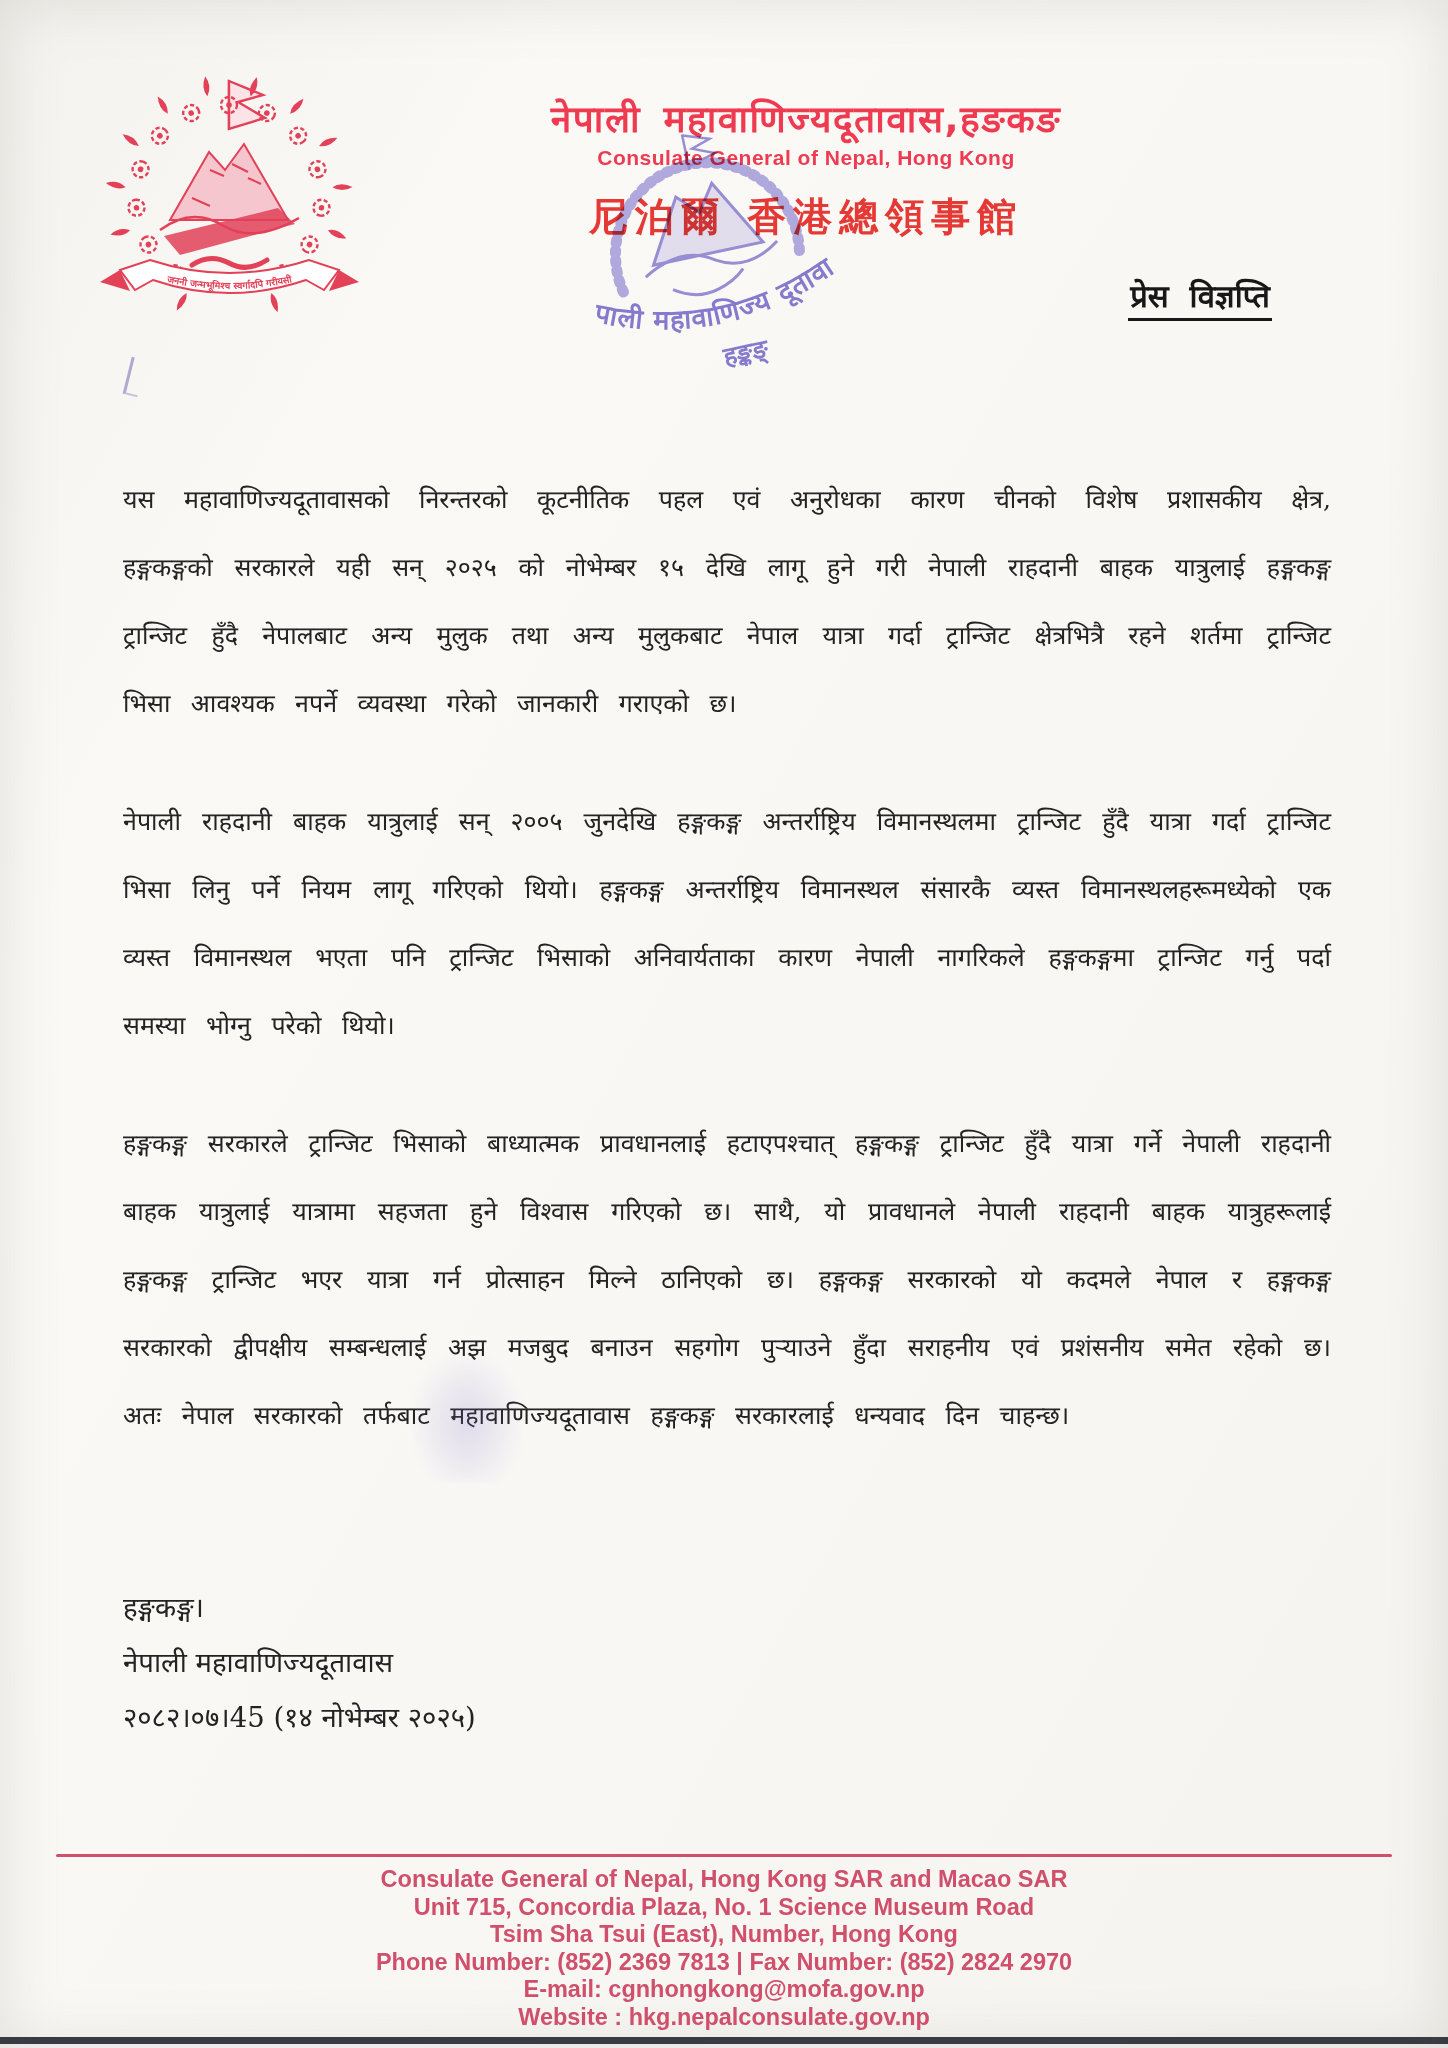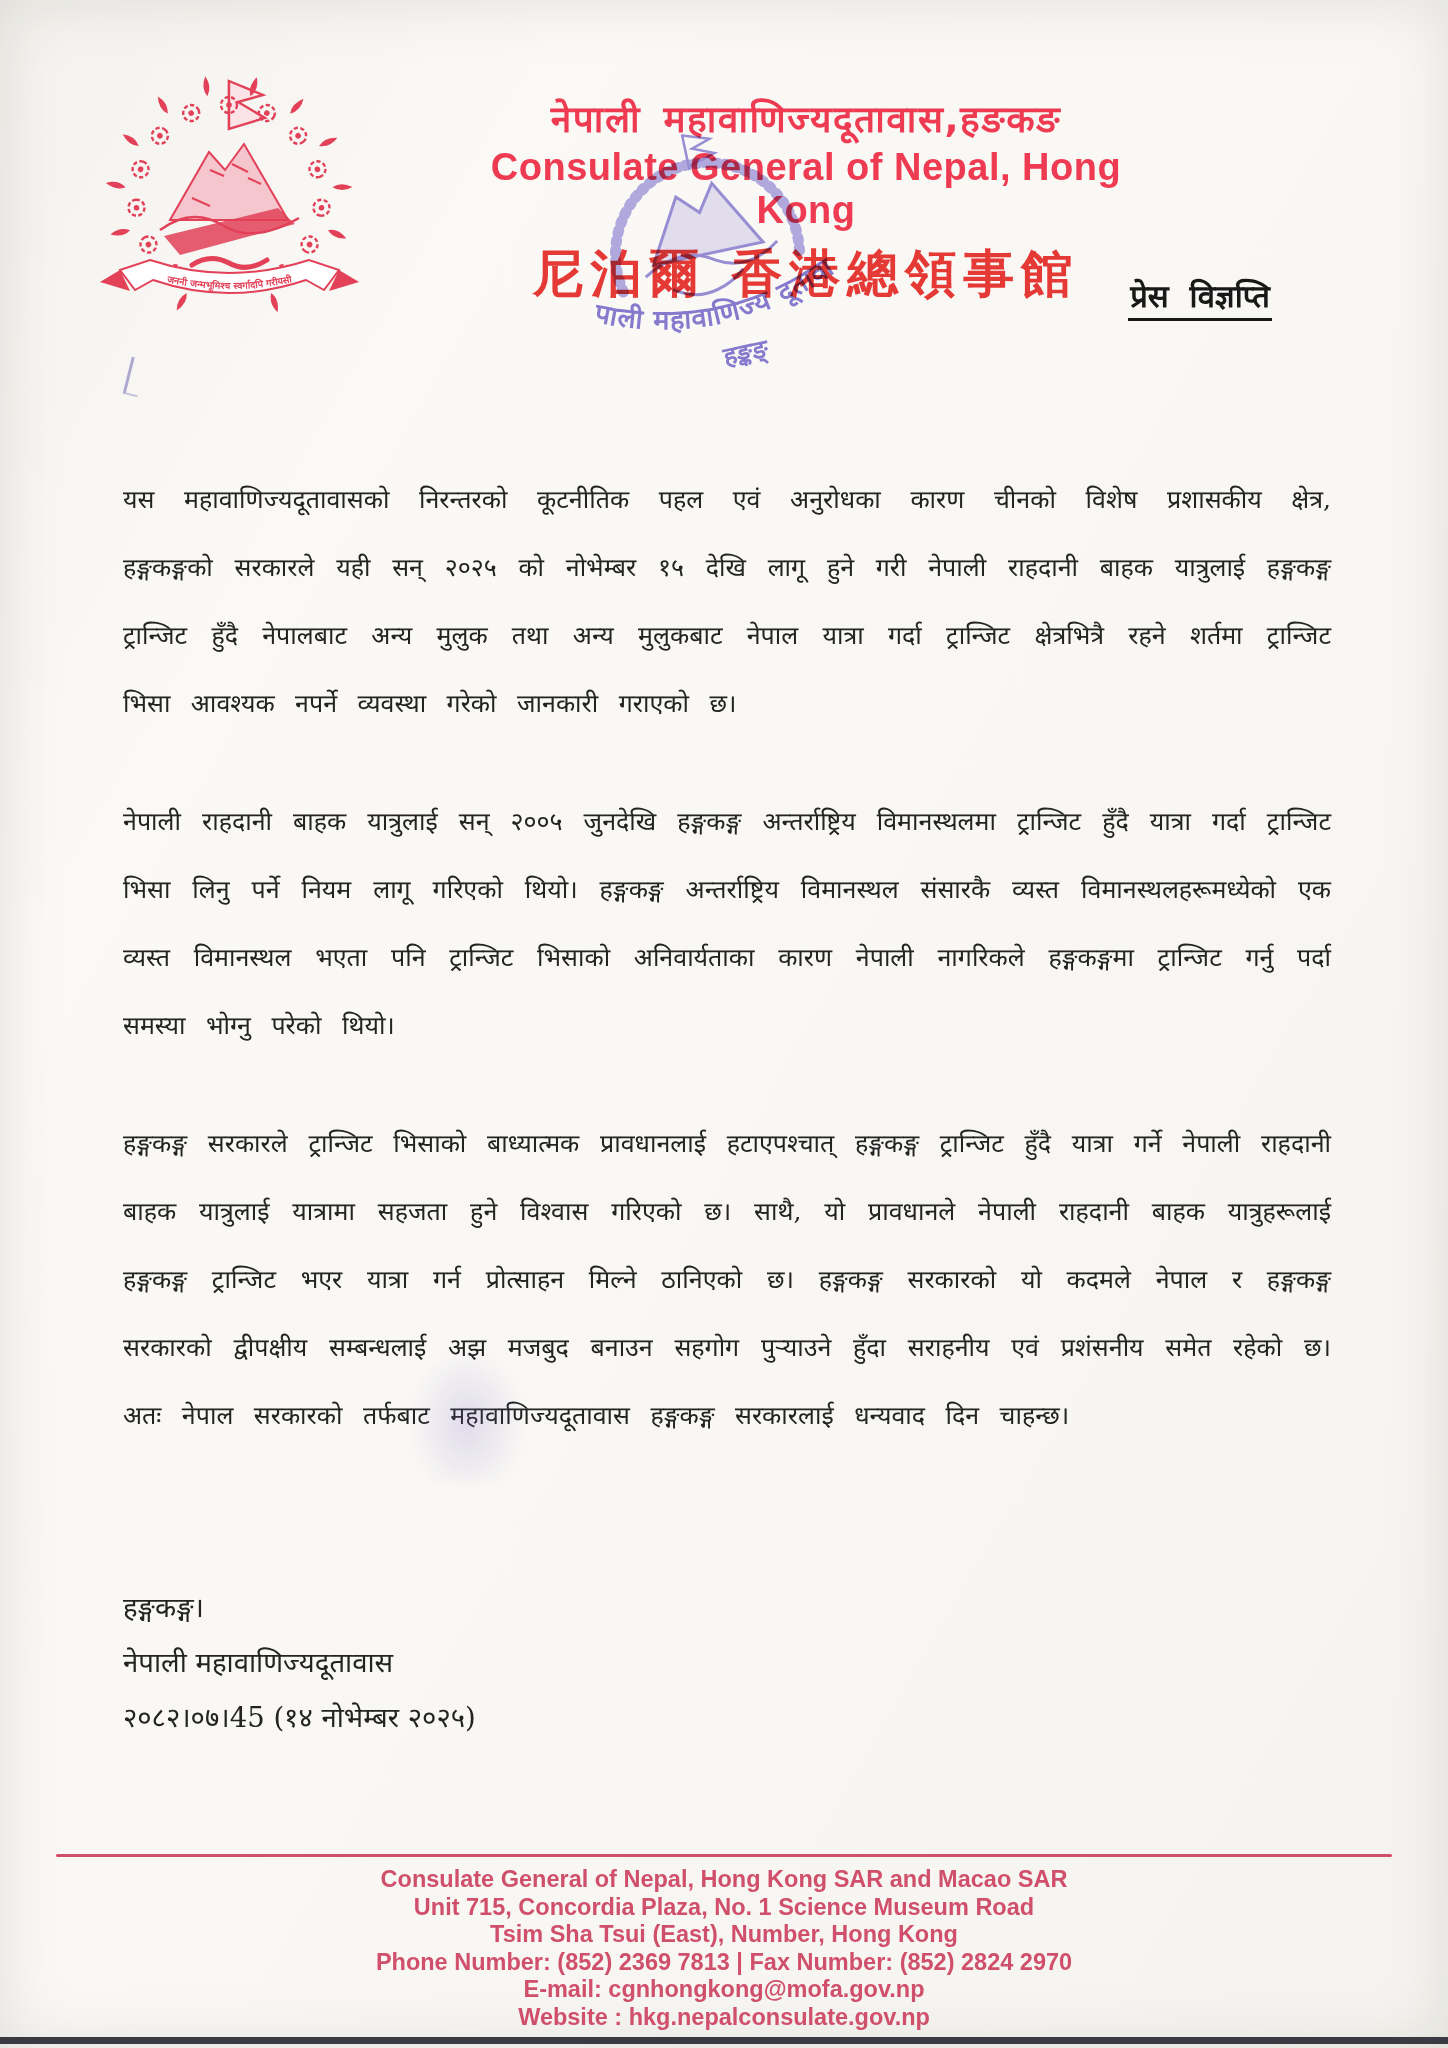--- a/index.html
+++ b/index.html
@@ -7,22 +7,22 @@
     position:relative;width:1448px;height:2048px;margin:0 auto;
     background:linear-gradient(120deg,#f3f2ee 0%,#faf9f6 22%,#f8f7f4 60%,#f4f3ef 100%);
     overflow:hidden;
     font-family:"DejaVu Serif", serif;
     box-shadow:inset 0 0 60px rgba(120,115,105,.18);
   }
   
   .emblem{position:absolute;left:92px;top:68px;width:275px;height:244px;}
   .titles{position:absolute;left:436px;top:92px;width:740px;text-align:center;}
   .t-np{font-size:37px;font-weight:bold;color:#ee3b52;font-family:"DejaVu Sans",sans-serif;letter-spacing:1.5px;word-spacing:8px;}
-  .t-en{font-size:38px;font-weight:bold;color:#ee3b52;font-family:"Liberation Sans",sans-serif;margin-top:3px;letter-spacing:.5px;}
-  .t-zh{font-size:51px;font-weight:bold;color:#e53935;margin-top:8px;letter-spacing:7px;font-family:"DejaVu Sans",sans-serif;}
+  .t-en{font-size:21px;font-weight:bold;color:#ee3b52;font-family:"Liberation Sans",sans-serif;margin-top:3px;letter-spacing:.5px;}
+  .t-zh{font-size:39px;font-weight:bold;color:#e53935;margin-top:20px;letter-spacing:7px;font-family:"DejaVu Sans",sans-serif;}
   .stamp{
     position:absolute;left:552px;top:104px;width:306px;height:278px;
     transform:rotate(-12deg);mix-blend-mode:multiply;opacity:.92;
   }
   
   .doc-title{position:absolute;left:0;top:274px;width:1272px;text-align:right;
     font-size:31px;font-weight:bold;color:#181818;word-spacing:10px;}
   .doc-title span{border-bottom:3px solid #181818;padding:0 2px 4px 2px;}
   
   .body-text{position:absolute;left:123px;top:466px;width:1208px;

